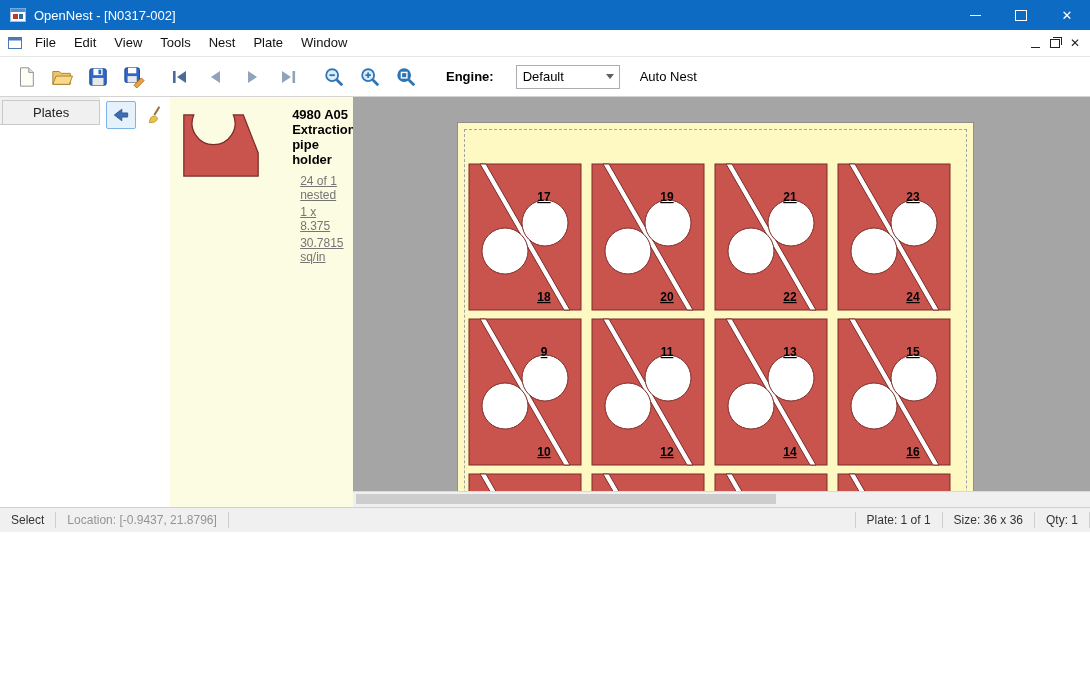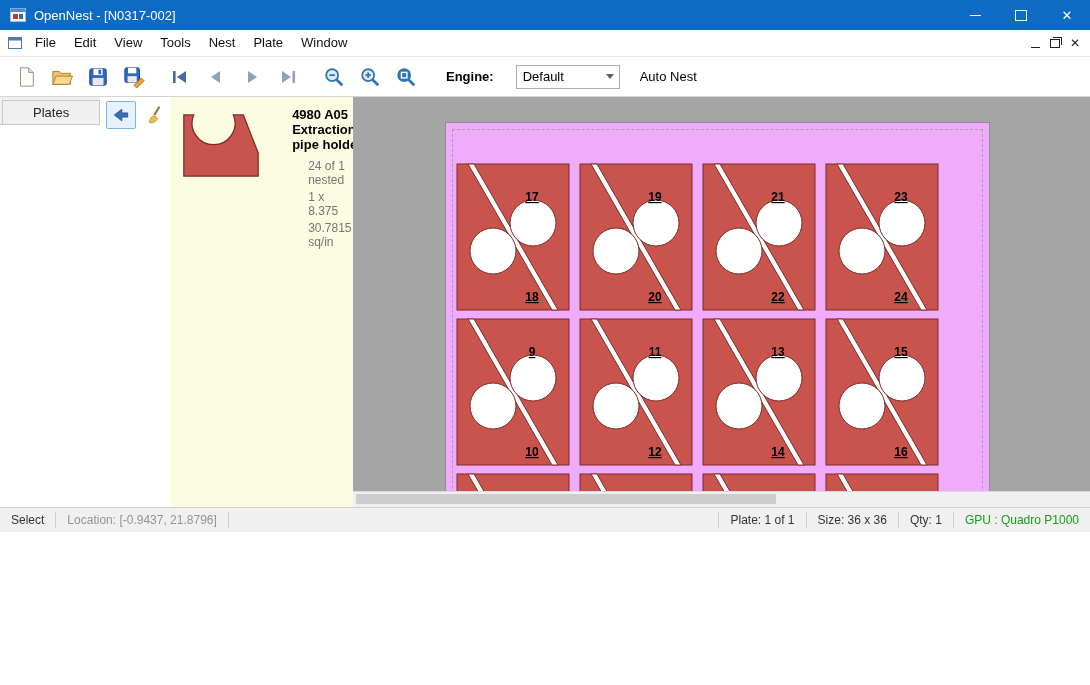--- a/index.html
+++ b/index.html
@@ -40,27 +40,27 @@
   .tabs{display:flex;align-items:flex-end;background:#f0f0f0;height:27px;border-bottom:1px solid #c9c9c9;}
   .tab{height:23px;line-height:23px;padding:0 30px;font-size:13px;background:#f0f0f0;border:1px solid #c9c9c9;border-bottom:none;margin-left:2px;color:#222;}
   .tab.active{background:#fff;height:26px;line-height:26px;margin-bottom:-1px;border-bottom:1px solid #fff;}
   .panel-toolbar{height:36px;display:flex;align-items:center;gap:6px;padding-left:6px;background:#fff;}
   .ptool-btn{width:28px;height:26px;display:flex;align-items:center;justify-content:center;}
   .ptool-btn.pressed{border:1px solid #7eb4ea;background:#e5f1fb;border-radius:2px;}
   .drawing-item{display:flex;background:#fcfce2;padding:8px 6px 10px 8px;gap:16px;}
   .thumb{width:86px;height:76px;flex:0 0 auto;}
   .item-text{margin-left:12px;font-size:12px;color:#757575;}
   .item-title{font-size:13px;font-weight:bold;color:#000;margin:2px 0 7px;}
-  .item-line{margin:3px 16px;}
+  .item-line{margin:3px 8px;text-decoration:underline;}
   .panel-rest{flex:1;background:#fff;}
 
   
   .canvas-col{flex:1;display:flex;flex-direction:column;min-width:0;}
   .canvas{flex:1;background:#a5a5a5;position:relative;overflow:hidden;}
-  .plate{position:absolute;left:92px;top:25px;width:515px;height:512px;background:#f0abfc;border:1px solid #8f8f8f;padding-left:28px;}
+  .plate{position:absolute;left:104px;top:25px;width:515px;height:512px;background:#fef9c3;border:1px solid #8f8f8f;}
   .plate-dashed{position:absolute;left:6px;top:6px;right:6px;bottom:6px;border:1px dashed #a3a3a3;}
   #nest-svg{position:absolute;left:0;top:0;width:515px;height:512px;}
   .part-label{font:bold 12px "Liberation Sans",sans-serif;fill:#000;text-decoration:underline;}
   .hscroll{height:15px;background:#f0f0f0;border-top:1px solid #d9d9d9;position:relative;flex:0 0 auto;}
   .hthumb{position:absolute;left:3px;top:2px;height:10px;width:420px;background:#cdcdcd;}
 
   
   .statusbar{height:24px;background:#f0f0f0;border-top:1px solid #d0d0d0;display:flex;align-items:center;font-size:12px;color:#333;flex:0 0 auto;}
   .sb-seg{padding:0 11px;height:100%;display:flex;align-items:center;white-space:nowrap;}
   .sb-sep{width:1px;height:16px;background:#cfcfcf;flex:0 0 auto;}
@@ -353,16 +353,15 @@
     <div class="sb-seg sb-location">Location: [-0.9437, 21.8796]</div>
     <div class="sb-sep"></div>
     <div class="sb-spacer"></div>
     <div class="sb-sep"></div>
     <div class="sb-seg">Plate: 1 of 1</div>
     <div class="sb-sep"></div>
     <div class="sb-seg">Size: 36 x 36</div>
     <div class="sb-sep"></div>
     <div class="sb-seg">Qty: 1</div>
     <div class="sb-sep"></div>
-    <div class="sb-seg sb-gpu" id="gpu-seg" style="color: rgb(24, 160, 24);">GPU : Quadro P1000</div>
   </div>
 
 </div>
 
 </body></html>

